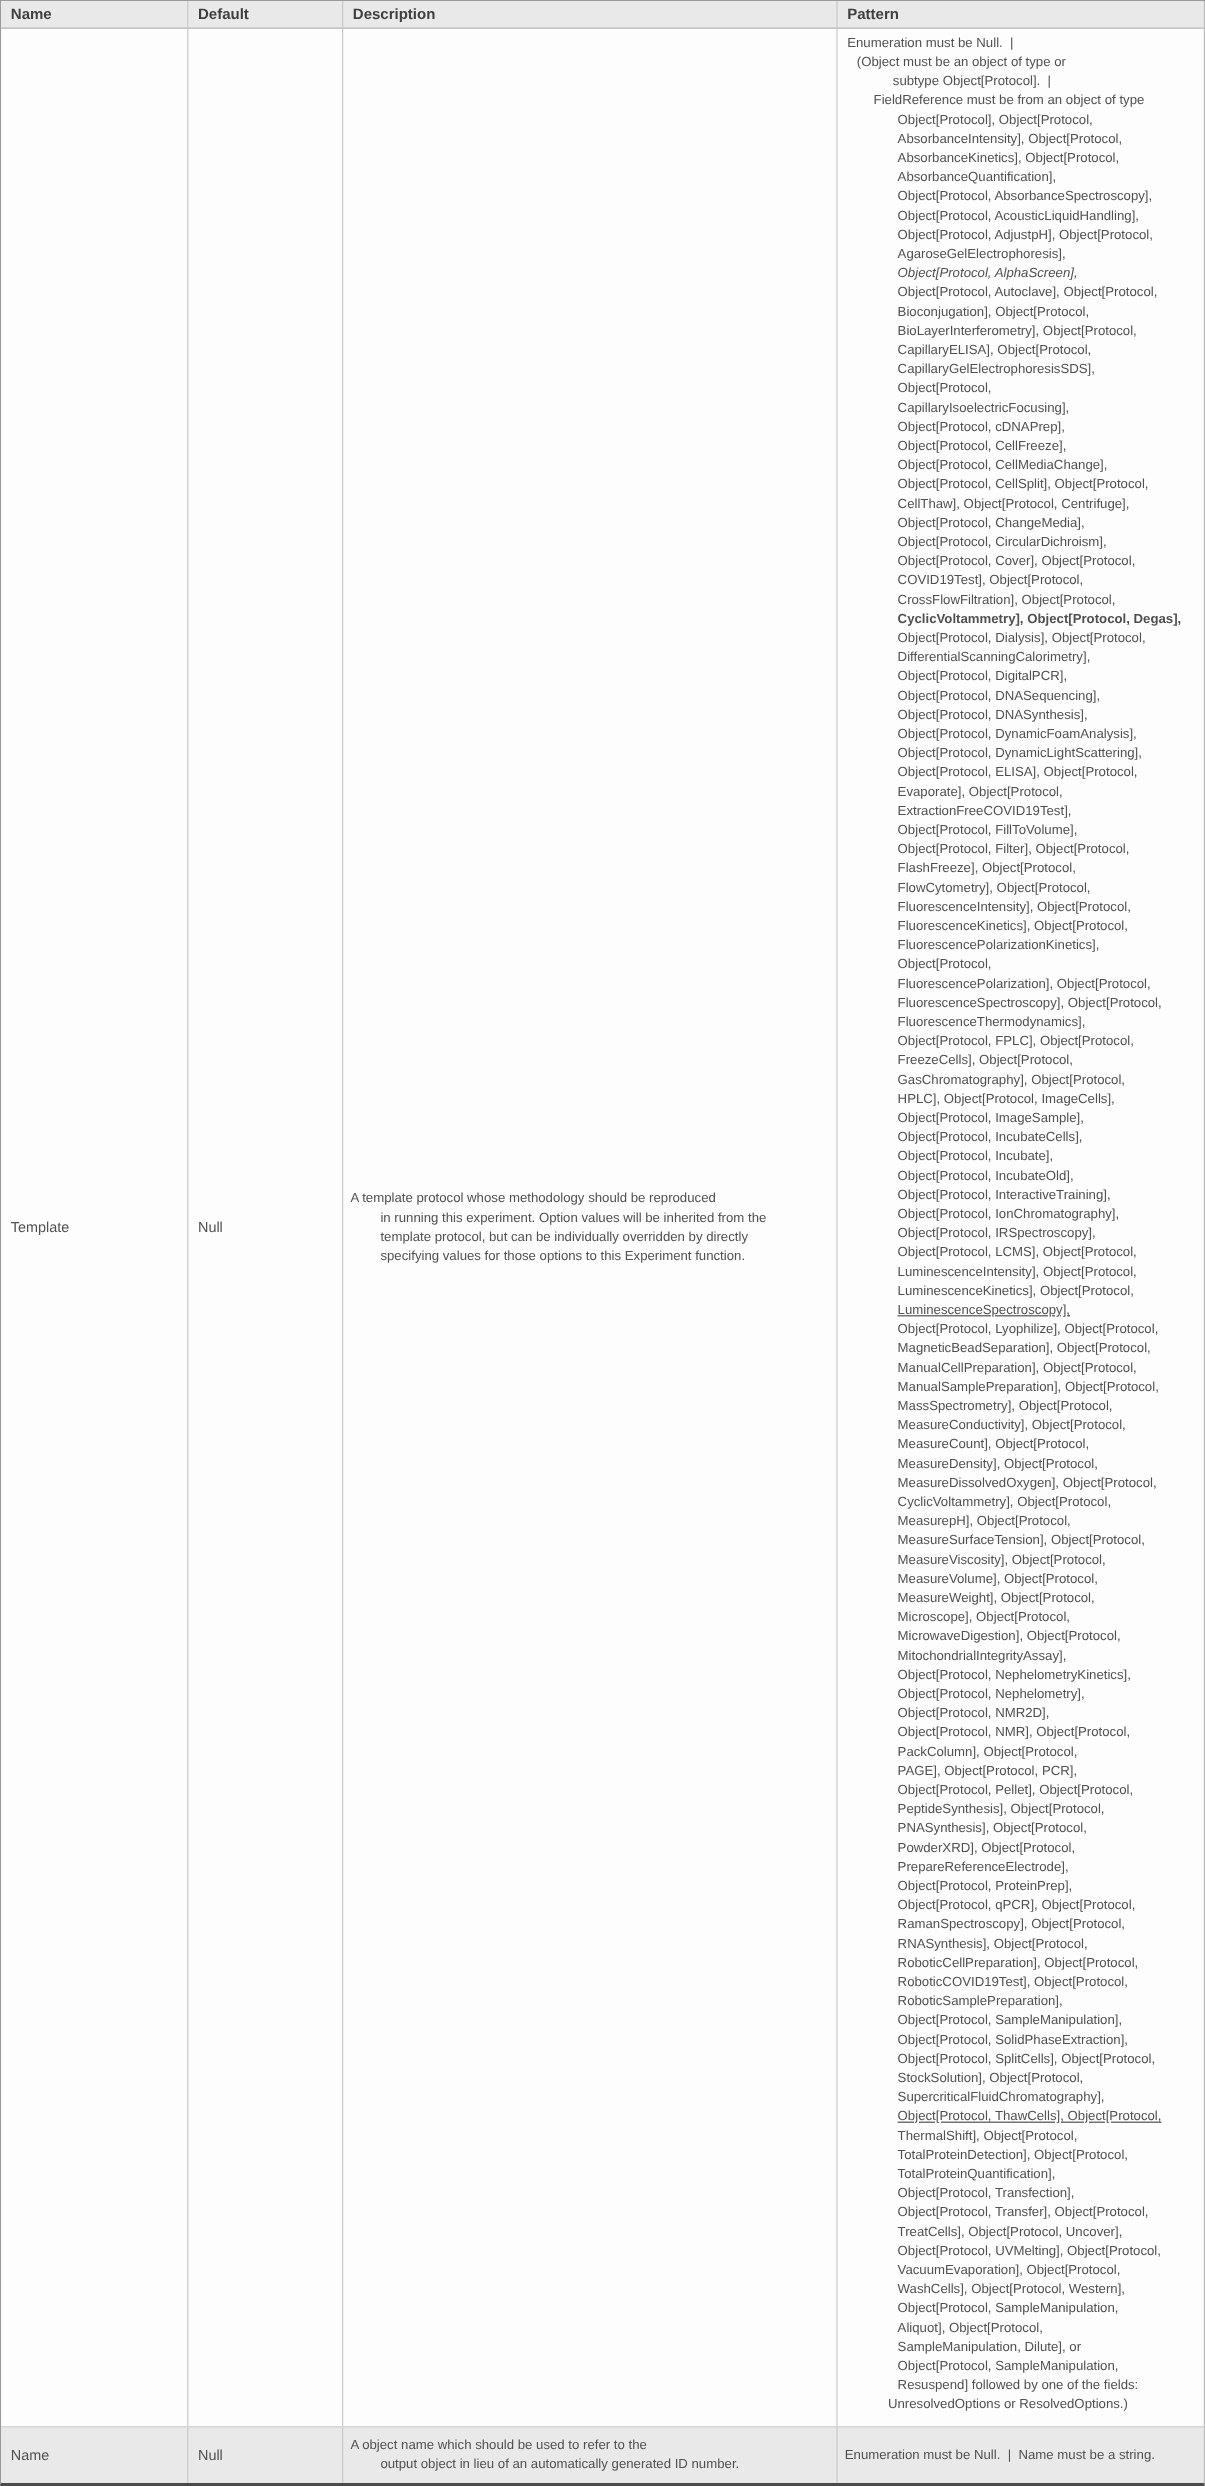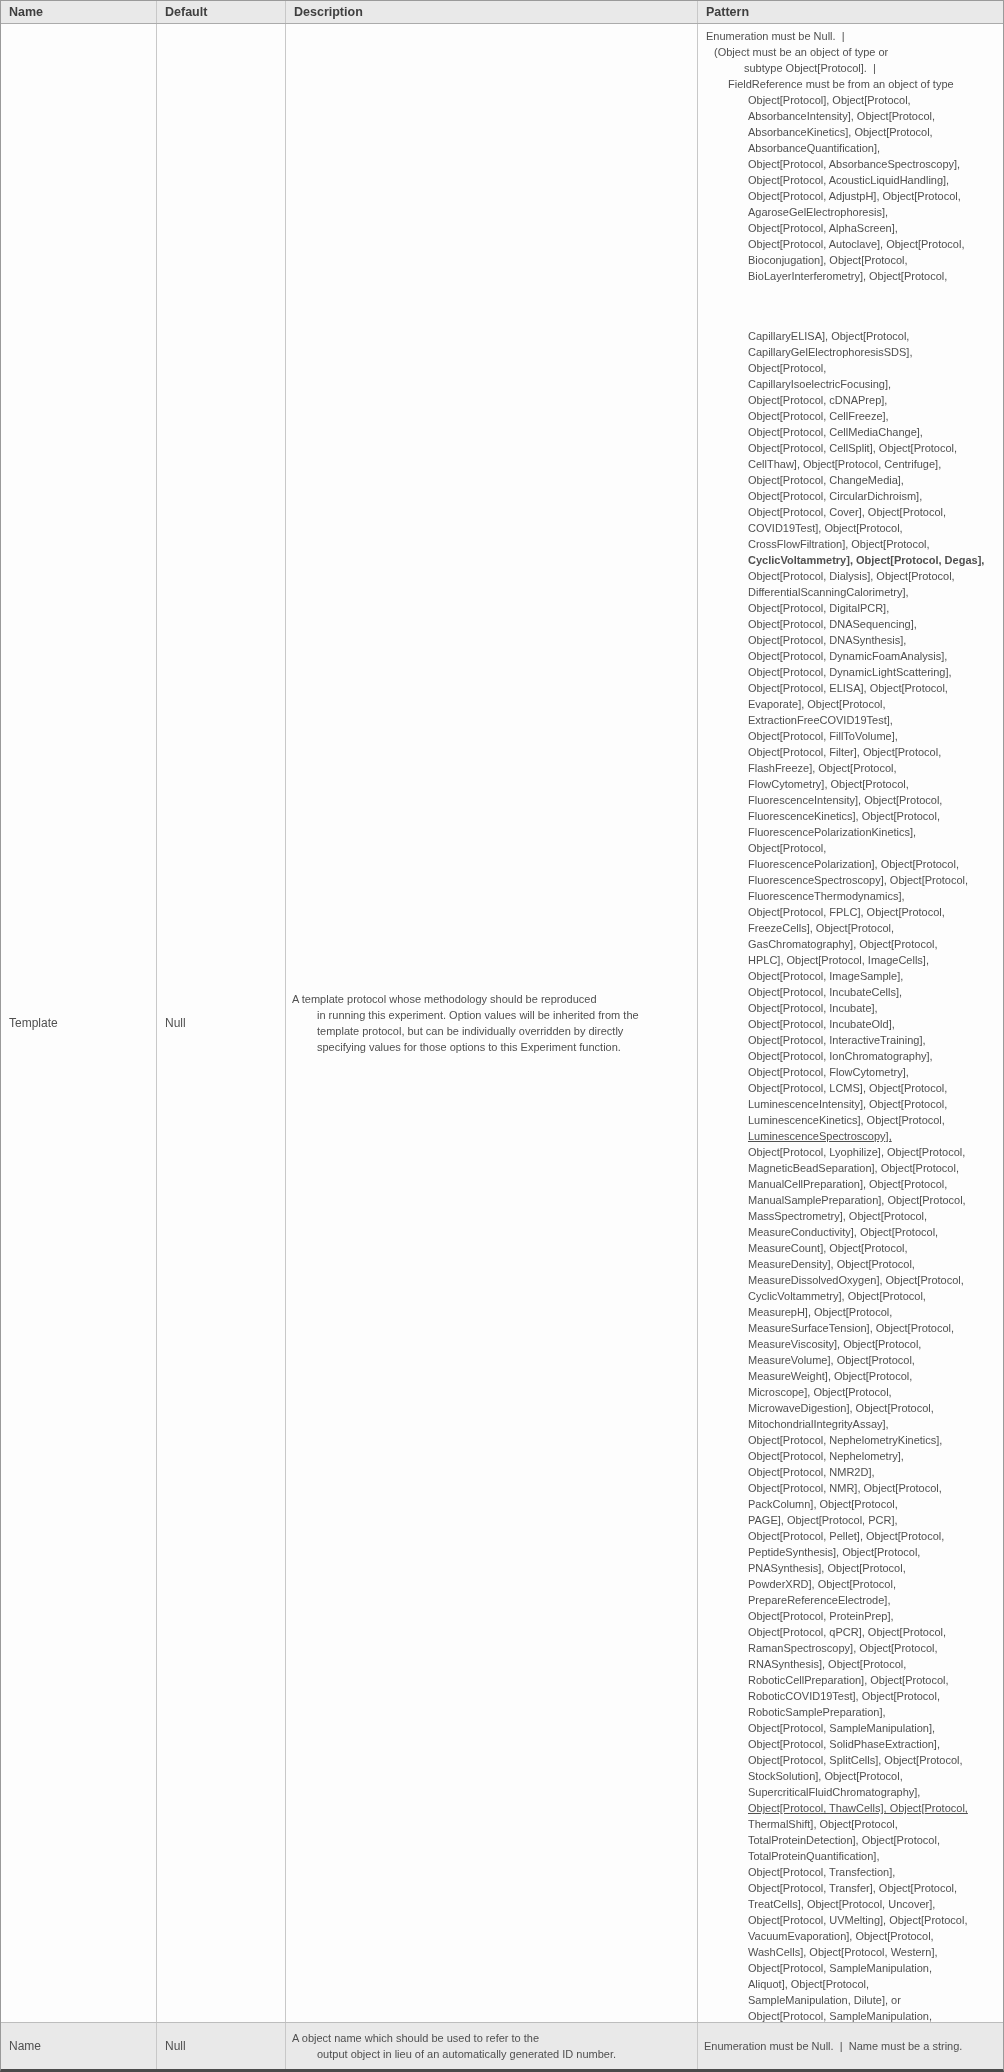--- a/index.html
+++ b/index.html
@@ -69,25 +69,25 @@
         <div class="tline" style="padding-left: 38px;">subtype Object[Protocol].  |</div>
         <div class="tline" style="padding-left: 22px;">FieldReference must be from an object of type</div>
         <div class="tline" style="padding-left: 42px;">Object[Protocol], Object[Protocol,</div>
         <div class="tline" style="padding-left: 42px;">AbsorbanceIntensity], Object[Protocol,</div>
         <div class="tline" style="padding-left: 42px;">AbsorbanceKinetics], Object[Protocol,</div>
         <div class="tline" style="padding-left: 42px;">AbsorbanceQuantification],</div>
         <div class="tline" style="padding-left: 42px;">Object[Protocol, AbsorbanceSpectroscopy],</div>
         <div class="tline" style="padding-left: 42px;">Object[Protocol, AcousticLiquidHandling],</div>
         <div class="tline" style="padding-left: 42px;">Object[Protocol, AdjustpH], Object[Protocol,</div>
         <div class="tline" style="padding-left: 42px;">AgaroseGelElectrophoresis],</div>
-        <div class="tline" style="padding-left: 42px;">Object[Protocol, AlphaScreen],</div>
+        <div class="tline" style="padding-left: 42px; font-style: italic;">Object[Protocol, AlphaScreen],</div>
         <div class="tline" style="padding-left: 42px;">Object[Protocol, Autoclave], Object[Protocol,</div>
         <div class="tline" style="padding-left: 42px;">Bioconjugation], Object[Protocol,</div>
         <div class="tline" style="padding-left: 42px;">BioLayerInterferometry], Object[Protocol,</div>
-        <div class="tline" style="padding-left: 42px; margin-top: 44px;">CapillaryELISA], Object[Protocol,</div>
+        <div class="tline" style="padding-left: 42px;">CapillaryELISA], Object[Protocol,</div>
         <div class="tline" style="padding-left: 42px;">CapillaryGelElectrophoresisSDS],</div>
         <div class="tline" style="padding-left: 42px;">Object[Protocol,</div>
         <div class="tline" style="padding-left: 42px;">CapillaryIsoelectricFocusing],</div>
         <div class="tline" style="padding-left: 42px;">Object[Protocol, cDNAPrep],</div>
         <div class="tline" style="padding-left: 42px;">Object[Protocol, CellFreeze],</div>
         <div class="tline" style="padding-left: 42px;">Object[Protocol, CellMediaChange],</div>
         <div class="tline" style="padding-left: 42px;">Object[Protocol, CellSplit], Object[Protocol,</div>
         <div class="tline" style="padding-left: 42px;">CellThaw], Object[Protocol, Centrifuge],</div>
         <div class="tline" style="padding-left: 42px;">Object[Protocol, ChangeMedia],</div>
         <div class="tline" style="padding-left: 42px;">Object[Protocol, CircularDichroism],</div>
@@ -119,21 +119,21 @@
         <div class="tline" style="padding-left: 42px;">Object[Protocol, FPLC], Object[Protocol,</div>
         <div class="tline" style="padding-left: 42px;">FreezeCells], Object[Protocol,</div>
         <div class="tline" style="padding-left: 42px;">GasChromatography], Object[Protocol,</div>
         <div class="tline" style="padding-left: 42px;">HPLC], Object[Protocol, ImageCells],</div>
         <div class="tline" style="padding-left: 42px;">Object[Protocol, ImageSample],</div>
         <div class="tline" style="padding-left: 42px;">Object[Protocol, IncubateCells],</div>
         <div class="tline" style="padding-left: 42px;">Object[Protocol, Incubate],</div>
         <div class="tline" style="padding-left: 42px;">Object[Protocol, IncubateOld],</div>
         <div class="tline" style="padding-left: 42px;">Object[Protocol, InteractiveTraining],</div>
         <div class="tline" style="padding-left: 42px;">Object[Protocol, IonChromatography],</div>
-        <div class="tline" style="padding-left: 42px;">Object[Protocol, FlowCytometry],</div>
+        <div class="tline" style="padding-left: 42px;">Object[Protocol, IRSpectroscopy],</div>
         <div class="tline" style="padding-left: 42px;">Object[Protocol, LCMS], Object[Protocol,</div>
         <div class="tline" style="padding-left: 42px;">LuminescenceIntensity], Object[Protocol,</div>
         <div class="tline" style="padding-left: 42px;">LuminescenceKinetics], Object[Protocol,</div>
         <div class="tline" style="padding-left: 42px; text-decoration: underline;">LuminescenceSpectroscopy],</div>
         <div class="tline" style="padding-left: 42px;">Object[Protocol, Lyophilize], Object[Protocol,</div>
         <div class="tline" style="padding-left: 42px;">MagneticBeadSeparation], Object[Protocol,</div>
         <div class="tline" style="padding-left: 42px;">ManualCellPreparation], Object[Protocol,</div>
         <div class="tline" style="padding-left: 42px;">ManualSamplePreparation], Object[Protocol,</div>
         <div class="tline" style="padding-left: 42px;">MassSpectrometry], Object[Protocol,</div>
         <div class="tline" style="padding-left: 42px;">MeasureConductivity], Object[Protocol,</div>

